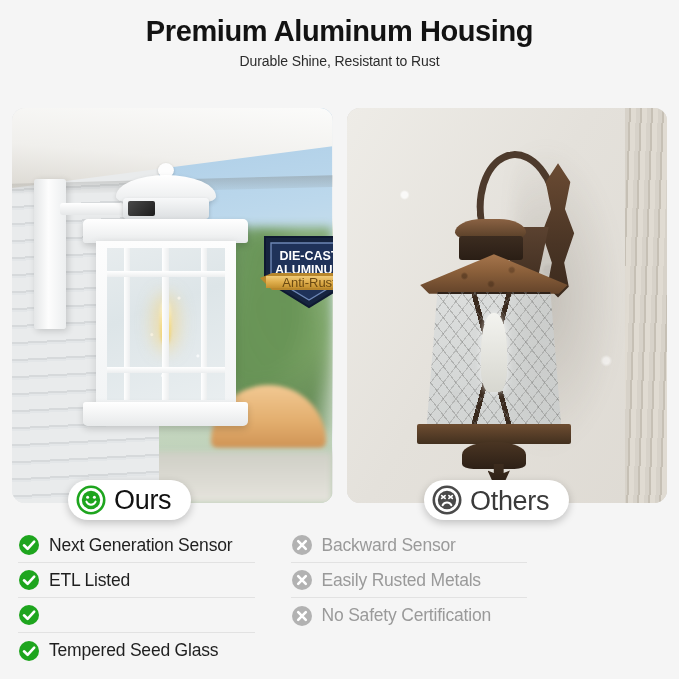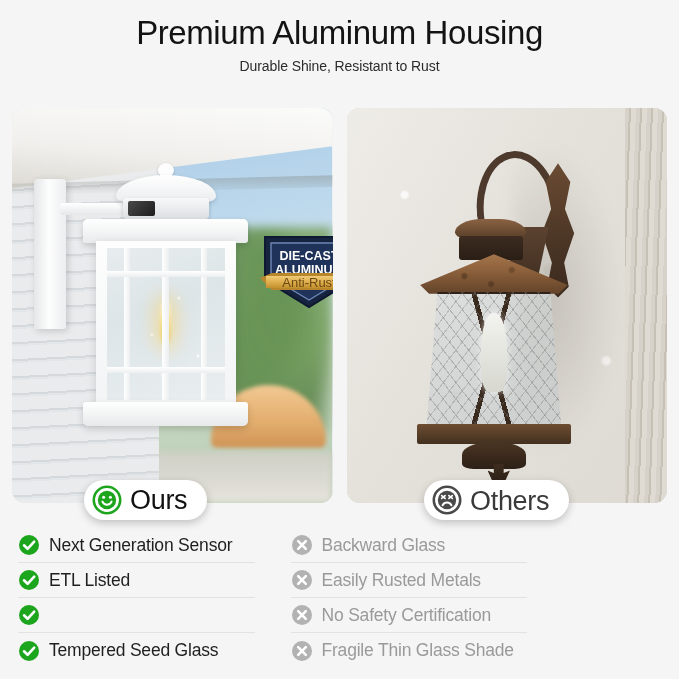--- a/index.html
+++ b/index.html
@@ -7,21 +7,21 @@
   body {
     background:#f5f5f5;
     font-family:"Liberation Sans", sans-serif;
     position:relative;
     overflow:hidden;
   }
 
   
   .header { text-align:center; padding-top:14px; }
   .title {
-    font-size:33px; font-weight:normal; color:#131313;
+    font-size:29px; font-weight:bold; color:#131313;
     letter-spacing:-0.4px; line-height:1.18;
   }
   .subtitle {
     font-size:14px; color:#2c2c2c; margin-top:5px;
     font-weight:400; letter-spacing:-0.1px;
   }
 
   
   .panels {
     position:absolute; left:12px; top:108px;
@@ -260,21 +260,21 @@
   }
 
   
   .pill {
     position:absolute;
     display:flex; align-items:center; gap:8px;
     background:#fff; border-radius:999px;
     padding:5px 20px 5px 8px;
     box-shadow:0 3px 9px rgba(0,0,0,.22);
   }
-  .pill-ours   { left:84px;  top:480px; }
+  .pill-ours   { left:68px;  top:480px; }
   .pill-others { left:424px; top:480px;align-items:flex-end; }
   .pill-label { font-size:27px; letter-spacing:-0.3px; line-height:1; }
   .pill-ours   .pill-label { color:#111; }
   .pill-others .pill-label { color:#3a3a3a; }
 
   .face { width:30px; height:30px; flex:0 0 30px; }
 
   
   .lists {
     position:absolute; left:0; top:528px;
@@ -434,37 +434,30 @@
       <span class="row-text">Tempered Seed Glass</span>
     </div>
   </div>
 
   <div class="list list-others">
     <div class="row">
       <svg class="row-icon" viewBox="0 0 22 22">
         <circle cx="11" cy="11" r="10" fill="#b2b2b2"></circle>
         <path d="M7.2 7.2 L14.8 14.8 M14.8 7.2 L7.2 14.8" stroke="#fff" stroke-width="2.6" stroke-linecap="round"></path>
       </svg>
-      <span class="row-text">Backward Glass</span>
+      <span class="row-text">Backward Sensor</span>
     </div>
     <div class="row">
       <svg class="row-icon" viewBox="0 0 22 22">
         <circle cx="11" cy="11" r="10" fill="#b2b2b2"></circle>
         <path d="M7.2 7.2 L14.8 14.8 M14.8 7.2 L7.2 14.8" stroke="#fff" stroke-width="2.6" stroke-linecap="round"></path>
       </svg>
       <span class="row-text">Easily Rusted Metals</span>
     </div>
     <div class="row">
       <svg class="row-icon" viewBox="0 0 22 22">
         <circle cx="11" cy="11" r="10" fill="#b2b2b2"></circle>
         <path d="M7.2 7.2 L14.8 14.8 M14.8 7.2 L7.2 14.8" stroke="#fff" stroke-width="2.6" stroke-linecap="round"></path>
       </svg>
       <span class="row-text">No Safety Certification</span>
     </div>
-    <div class="row">
-      <svg class="row-icon" viewBox="0 0 22 22">
-        <circle cx="11" cy="11" r="10" fill="#b2b2b2"></circle>
-        <path d="M7.2 7.2 L14.8 14.8 M14.8 7.2 L7.2 14.8" stroke="#fff" stroke-width="2.6" stroke-linecap="round"></path>
-      </svg>
-      <span class="row-text">Fragile Thin Glass Shade</span>
-    </div>
   </div>
 </div>
 
 </body></html>

